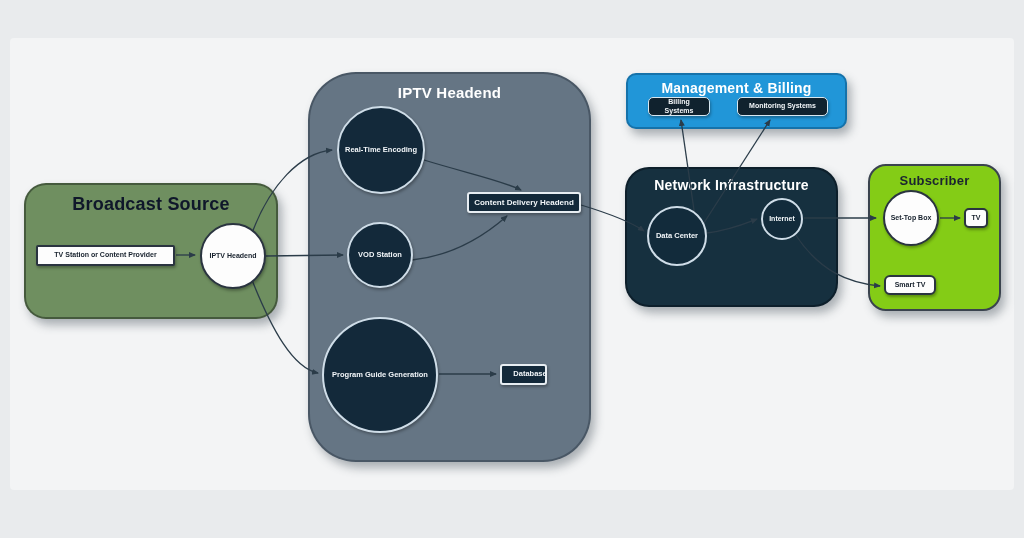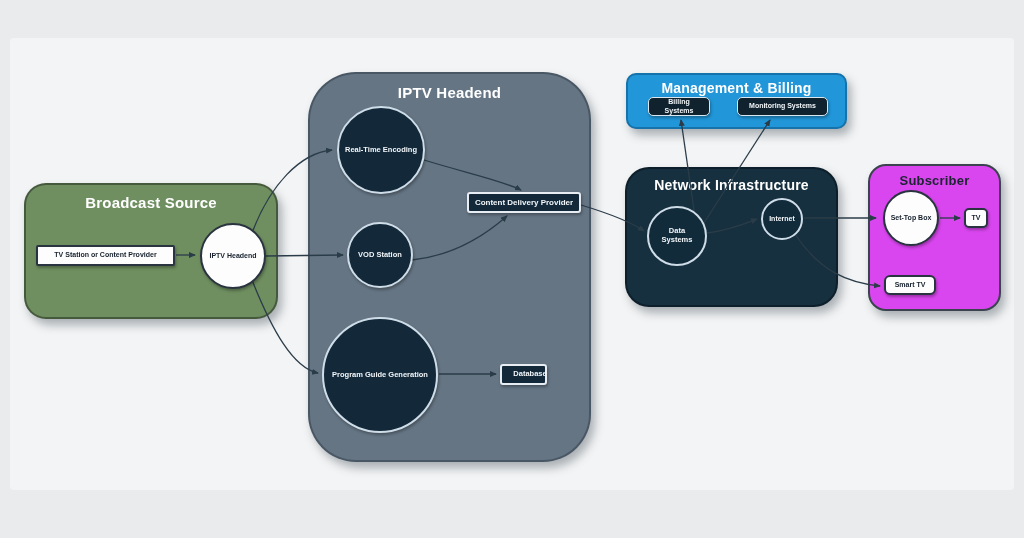--- a/index.html
+++ b/index.html
@@ -9,32 +9,32 @@
   }
   .canvas-inner{
     position:absolute;left:10px;top:38px;width:1004px;height:452px;
     background:#f3f4f5;border-radius:4px;
   }
   
   .group{position:absolute;box-sizing:border-box;box-shadow:4px 6px 10px rgba(80,90,100,.45);}
   .gtitle{position:absolute;left:0;right:0;margin:0;text-align:center;font-weight:bold;letter-spacing:.2px;}
   .g-broadcast{left:24px;top:183px;width:254px;height:136px;border-radius:22px;
     background:#6f8f60;border:2px solid rgba(35,48,32,.55);}
-  .g-broadcast .gtitle{top:9px;font-size:15px;color:#ffffff;}
+  .g-broadcast .gtitle{top:9px;font-size:18px;color:#0f172a;}
   .g-iptv{left:308px;top:72px;width:283px;height:390px;border-radius:48px;
     background:#657584;border:2px solid rgba(40,52,64,.45);}
   .g-iptv .gtitle{top:10px;font-size:15px;color:#fff;}
   .g-mgmt{left:626px;top:73px;width:221px;height:56px;border-radius:10px;
     background:#2196d8;border:2px solid rgba(13,90,140,.6);}
   .g-mgmt .gtitle{top:5px;font-size:14px;color:#fff;}
   .g-network{left:625px;top:167px;width:213px;height:140px;border-radius:24px;
     background:#16303f;border:2px solid rgba(8,20,30,.6);}
   .g-network .gtitle{top:8px;font-size:14px;color:#fff;}
   .g-subscriber{left:868px;top:164px;width:133px;height:147px;border-radius:18px;
-    background:#d946ef;border:2px solid #3a434e;}
+    background:#84cc16;border:2px solid #3a434e;}
   .g-subscriber .gtitle{top:7px;font-size:13px;color:#1b2430;}
   
   .wires{position:absolute;left:0;top:0;width:1024px;height:538px;pointer-events:none;}
   .wire{fill:none;stroke:#2b3c49;stroke-width:1.3;}
   
   .node{position:absolute;box-sizing:border-box;display:flex;align-items:center;justify-content:center;
     text-align:center;font-weight:bold;line-height:1.15;}
   .node.circle{border-radius:50%;align-items:center;}
   .node.dark{background:#13293a;color:#f2f6f9;}
   .node.light{background:#fdfdfd;color:#16202c;}
@@ -105,37 +105,37 @@
 
   <div class="node circle dark c-light-border shadow-s" style="left:347px;top:222px;width:66px;height:66px;font-size:7.5px;">
     <span>VOD Station</span>
   </div>
 
   <div class="node circle dark c-light-border shadow-s" style="left:322px;top:317px;width:116px;height:116px;font-size:7.5px;">
     <span>Program Guide Generation</span>
   </div>
 
   <div class="node dark shadow-s" style="left:467px;top:192px;width:114px;height:21px;font-size:8px;border:2px solid #e7edf2;border-radius:3px;">
-    <span>Content Delivery Provider</span>
+    <span>Content Delivery Headend</span>
   </div>
 
   <div class="node dark shadow-s" style="left:500px;top:364px;width:47px;height:21px;font-size:7.5px;border:2px solid #e7edf2;border-radius:3px;padding-left:13px;">
     <span>Database</span>
   </div>
 
   <div class="node dark shadow-s" style="left:648px;top:97px;width:62px;height:19px;font-size:7px;border:1.5px solid #d8e7f0;border-radius:5px;background:#10222e;">
     <span>Billing Systems</span>
   </div>
 
   <div class="node dark shadow-s" style="left:737px;top:97px;width:91px;height:19px;font-size:7px;border:1.5px solid #d8e7f0;border-radius:5px;background:#10222e;">
     <span>Monitoring Systems</span>
   </div>
 
   <div class="node circle dark c-light-border" style="left:647px;top:206px;width:60px;height:60px;font-size:7.5px;background:#122b3b;">
-    <span>Data Systems</span>
+    <span>Data Center</span>
   </div>
 
   <div class="node circle dark c-light-border" style="left:761px;top:198px;width:42px;height:42px;font-size:7px;background:#122b3b;">
     <span>Internet</span>
   </div>
 
   <div class="node circle light c-dark-border shadow-s" style="left:883px;top:190px;width:56px;height:56px;font-size:7px;">
     <span>Set-Top Box</span>
   </div>
 

